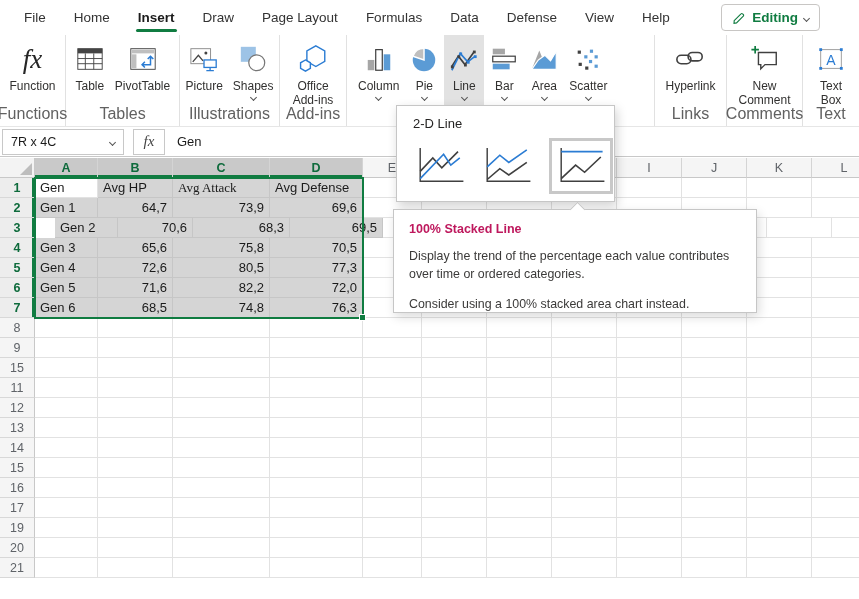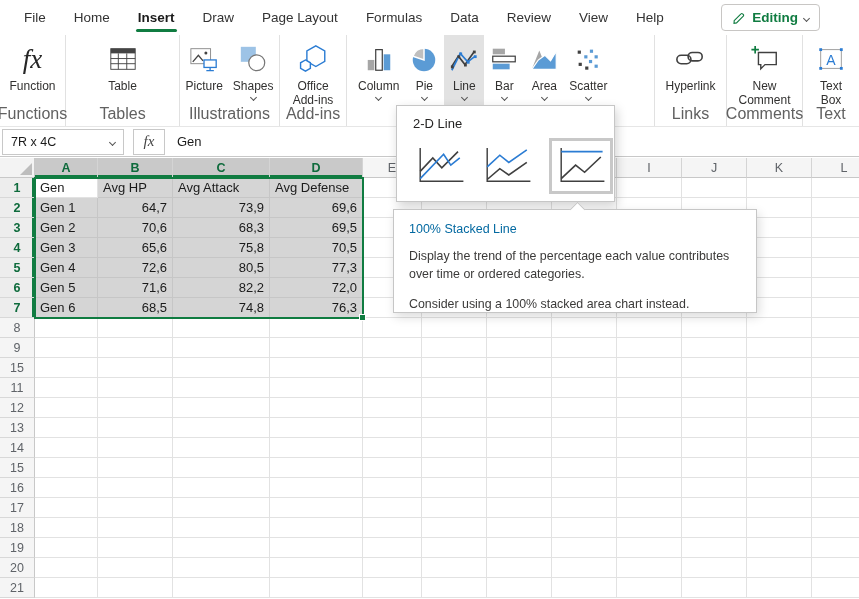--- a/index.html
+++ b/index.html
@@ -51,35 +51,35 @@
   .handle { position: absolute; right: -4px; bottom: -4px; width: 7px; height: 7px; background: #107C41; border: 1px solid #fff; }
   
   .panel { position: absolute; left: 396px; top: 105px; width: 219px; height: 97px; background: #fff; border: 1px solid #C6C6C6; box-shadow: 2px 4px 10px rgba(0,0,0,.18); z-index: 40; padding: 10px 0 0 16px; }
   .panel-title { font-size: 13px; color: #252423; }
   .picons { display: flex; align-items: center; margin-top: 7px; gap: 13px; }
   .picon { display: flex; cursor: default; }
   .hovbox { border: 3px solid #C8C8C8; padding: 2px; display: flex; background: #fff; margin-left: 2px; }
   
   .ttip { position: absolute; left: 393px; top: 209px; width: 364px; height: 104px; background: #fff; border: 1px solid #C6C6C6; box-shadow: 2px 4px 10px rgba(0,0,0,.14); z-index: 50; padding: 12px 15px 0; }
   .ttip .caret { position: absolute; top: -6px; left: 178px; width: 11px; height: 11px; background: #fff; border-left: 1px solid #C6C6C6; border-top: 1px solid #C6C6C6; transform: rotate(45deg); }
-  .ttip .t-title { font-size: 12.5px; font-weight: 400; color: #0369a1; }
+  .ttip .t-title { font-size: 12.5px; font-weight: 700; color: #be185d; }
   .ttip p { font-size: 12.4px; color: #3B3A39; margin-top: 12px; line-height: 1.45; }
 </style>
 </head>
 <body>
 
 <div class="menubar">
   <div class="tab">File</div>
   <div class="tab">Home</div>
   <div class="tab active">Insert</div>
   <div class="tab">Draw</div>
   <div class="tab">Page Layout</div>
   <div class="tab">Formulas</div>
   <div class="tab">Data</div>
-  <div class="tab">Review</div>
+  <div class="tab">Defense</div>
   <div class="tab">View</div>
   <div class="tab">Help</div>
   <button class="editing-btn">
     <svg width="14" height="14" viewBox="0 0 14 14">
         <path d="M2.2 9.6 L9 2.8 a1.1 1.1 0 0 1 1.6 0 l0.7 0.7 a1.1 1.1 0 0 1 0 1.6 L4.5 11.9 L2 12.4 Z" fill="none" stroke="#107C41" stroke-width="1.1"></path>
       </svg>
     <span>Editing</span>
     <span class="chev small"></span>
   </button>
 </div>
@@ -100,20 +100,31 @@
     <div class="gbtns">
       <div class="rbtn">
         <span class="icon">
           <svg width="30" height="30" viewBox="0 0 32 32">
               <rect x="3" y="5" width="26" height="22" fill="#fff" stroke="#444"></rect>
               <rect x="3" y="5" width="26" height="5" fill="#444"></rect>
               <path d="M3 15.5h26M3 21h26M11 10v17M20 10v17" stroke="#444" fill="none"></path>
             </svg>
         </span>
         <span class="lbl">Table</span>
+      </div>
+      <div class="rbtn">
+        <span class="icon">
+          <svg width="30" height="30" viewBox="0 0 32 32">
+              <rect x="3" y="5" width="26" height="22" fill="#fff" stroke="#444"></rect>
+              <rect x="4" y="6" width="24" height="4" fill="#BFBFBF"></rect>
+              <rect x="4" y="11" width="5" height="15" fill="#BFBFBF"></rect>
+              <path d="M24 13 v9 h-9 M18 19 l-3 3 l3 3 M21 16 l3-3 l3 3" fill="none" stroke="#2B7CD3" stroke-width="1.6"></path>
+            </svg>
+        </span>
+        <span class="lbl">PivotTable</span>
       </div>
     </div>
     <div class="glabel">Tables</div>
   </div>
 
   <div class="rgroup" style="width:100px">
     <div class="gbtns">
       <div class="rbtn">
         <span class="icon">
           <svg width="30" height="30" viewBox="0 0 32 32">
@@ -309,21 +320,21 @@
       <div class="colhdr" style="width: 65px;">I</div>
       <div class="colhdr" style="width: 65px;">J</div>
       <div class="colhdr" style="width: 65px;">K</div>
       <div class="colhdr" style="width: 65px;">L</div>
     </div>
   <div>
       <div class="gridrow">
         <div class="rowhdr sel">1</div>
         <div class="cell active-cell" style="width: 63px;">Gen</div>
         <div class="cell selcell" style="width: 75px;">Avg HP</div>
-        <div class="cell selcell" style="width: 97px;">Avg Attack</div>
+        <div class="cell selcell" style="width: 97px; font-family: Liberation Serif, serif;">Avg Attack</div>
         <div class="cell selcell" style="width: 93px;">Avg Defense</div>
         <div class="cell" style="width: 59px;"></div>
         <div class="cell" style="width: 65px;"></div>
         <div class="cell" style="width: 65px;"></div>
         <div class="cell" style="width: 65px;"></div>
         <div class="cell" style="width: 65px;"></div>
         <div class="cell" style="width: 65px;"></div>
         <div class="cell" style="width: 65px;"></div>
         <div class="cell" style="width: 65px;"></div>
       </div>
@@ -337,21 +348,21 @@
         <div class="cell" style="width: 65px;"></div>
         <div class="cell" style="width: 65px;"></div>
         <div class="cell" style="width: 65px;"></div>
         <div class="cell" style="width: 65px;"></div>
         <div class="cell" style="width: 65px;"></div>
         <div class="cell" style="width: 65px;"></div>
         <div class="cell" style="width: 65px;"></div>
       </div>
       <div class="gridrow">
         <div class="rowhdr sel">3</div>
-        <div class="cell selcell" style="width: 63px;">Gen 2</div>
+        <div class="cell selcell" style="width: 63px; margin-left: 20px;">Gen 2</div>
         <div class="cell num selcell" style="width: 75px;">70,6</div>
         <div class="cell num selcell" style="width: 97px;">68,3</div>
         <div class="cell num selcell" style="width: 93px;">69,5</div>
         <div class="cell" style="width: 59px;"></div>
         <div class="cell" style="width: 65px;"></div>
         <div class="cell" style="width: 65px;"></div>
         <div class="cell" style="width: 65px;"></div>
         <div class="cell" style="width: 65px;"></div>
         <div class="cell" style="width: 65px;"></div>
         <div class="cell" style="width: 65px;"></div>
@@ -547,35 +558,20 @@
         <div class="cell" style="width: 65px;"></div>
         <div class="cell" style="width: 65px;"></div>
         <div class="cell" style="width: 65px;"></div>
         <div class="cell" style="width: 65px;"></div>
         <div class="cell" style="width: 65px;"></div>
         <div class="cell" style="width: 65px;"></div>
         <div class="cell" style="width: 65px;"></div>
       </div>
       <div class="gridrow">
         <div class="rowhdr">17</div>
-        <div class="cell" style="width: 63px;"></div>
-        <div class="cell" style="width: 75px;"></div>
-        <div class="cell" style="width: 97px;"></div>
-        <div class="cell" style="width: 93px;"></div>
-        <div class="cell" style="width: 59px;"></div>
-        <div class="cell" style="width: 65px;"></div>
-        <div class="cell" style="width: 65px;"></div>
-        <div class="cell" style="width: 65px;"></div>
-        <div class="cell" style="width: 65px;"></div>
-        <div class="cell" style="width: 65px;"></div>
-        <div class="cell" style="width: 65px;"></div>
-        <div class="cell" style="width: 65px;"></div>
-      </div>
-      <div class="gridrow">
-        <div class="rowhdr">18</div>
         <div class="cell" style="width: 63px;"></div>
         <div class="cell" style="width: 75px;"></div>
         <div class="cell" style="width: 97px;"></div>
         <div class="cell" style="width: 93px;"></div>
         <div class="cell" style="width: 59px;"></div>
         <div class="cell" style="width: 65px;"></div>
         <div class="cell" style="width: 65px;"></div>
         <div class="cell" style="width: 65px;"></div>
         <div class="cell" style="width: 65px;"></div>
         <div class="cell" style="width: 65px;"></div>

